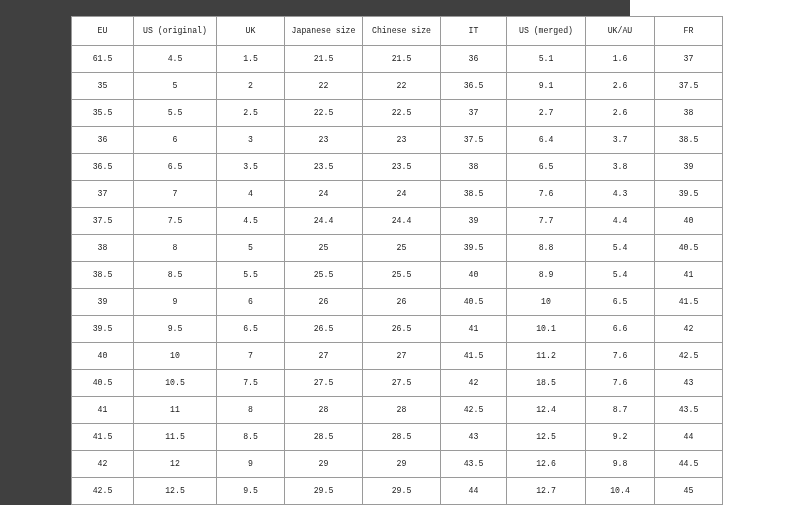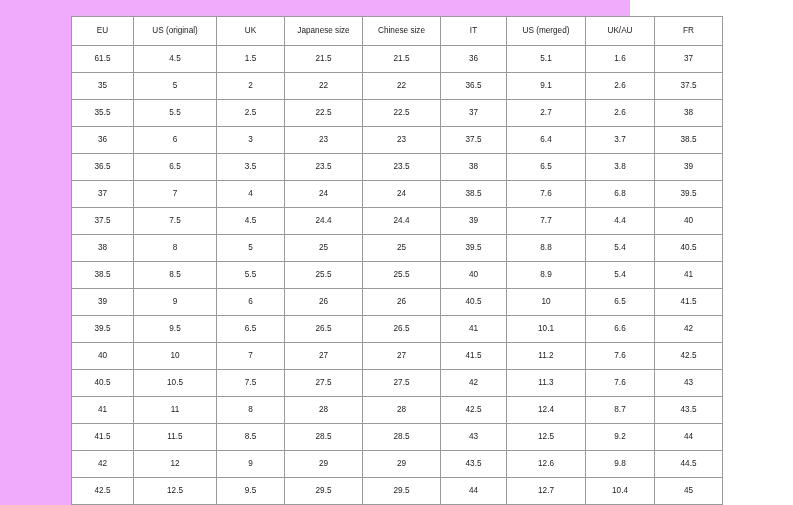--- a/index.html
+++ b/index.html
@@ -11,21 +11,22 @@
     width: 793px;
     height: 505px;
     font-family: "Liberation Sans", sans-serif;
     color: #1a1a1a;
     overflow: hidden;
   }
   #page {
     position: relative;
     width: 630px;
     height: 505px;
-    background: #f0abfc;
+    background: #404040;
+    font-family: Liberation Mono, monospace;
   }
   #size-table-wrap {
     position: absolute;
     left: 71px;
     top: 16px;
     width: 651px;
   }
   table.size-table {
     border-collapse: collapse;
     width: 651px;
@@ -145,21 +146,21 @@
             <td>39</td>
           </tr>
           <tr>
             <td>37</td>
             <td>7</td>
             <td>4</td>
             <td>24</td>
             <td>24</td>
             <td>38.5</td>
             <td>7.6</td>
-            <td>6.8</td>
+            <td>4.3</td>
             <td>39.5</td>
           </tr>
           <tr>
             <td>37.5</td>
             <td>7.5</td>
             <td>4.5</td>
             <td>24.4</td>
             <td>24.4</td>
             <td>39</td>
             <td>7.7</td>
@@ -221,21 +222,21 @@
             <td>7.6</td>
             <td>42.5</td>
           </tr>
           <tr>
             <td>40.5</td>
             <td>10.5</td>
             <td>7.5</td>
             <td>27.5</td>
             <td>27.5</td>
             <td>42</td>
-            <td>11.3</td>
+            <td>18.5</td>
             <td>7.6</td>
             <td>43</td>
           </tr>
           <tr>
             <td>41</td>
             <td>11</td>
             <td>8</td>
             <td>28</td>
             <td>28</td>
             <td>42.5</td>

